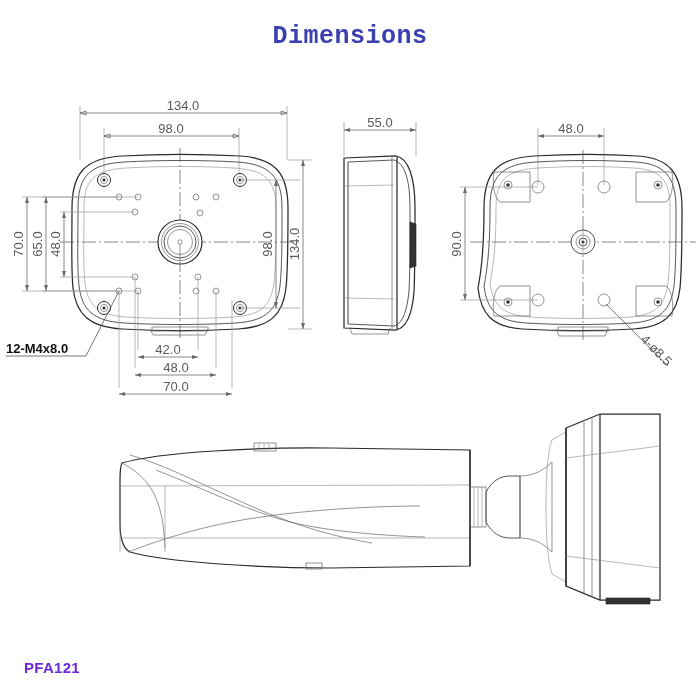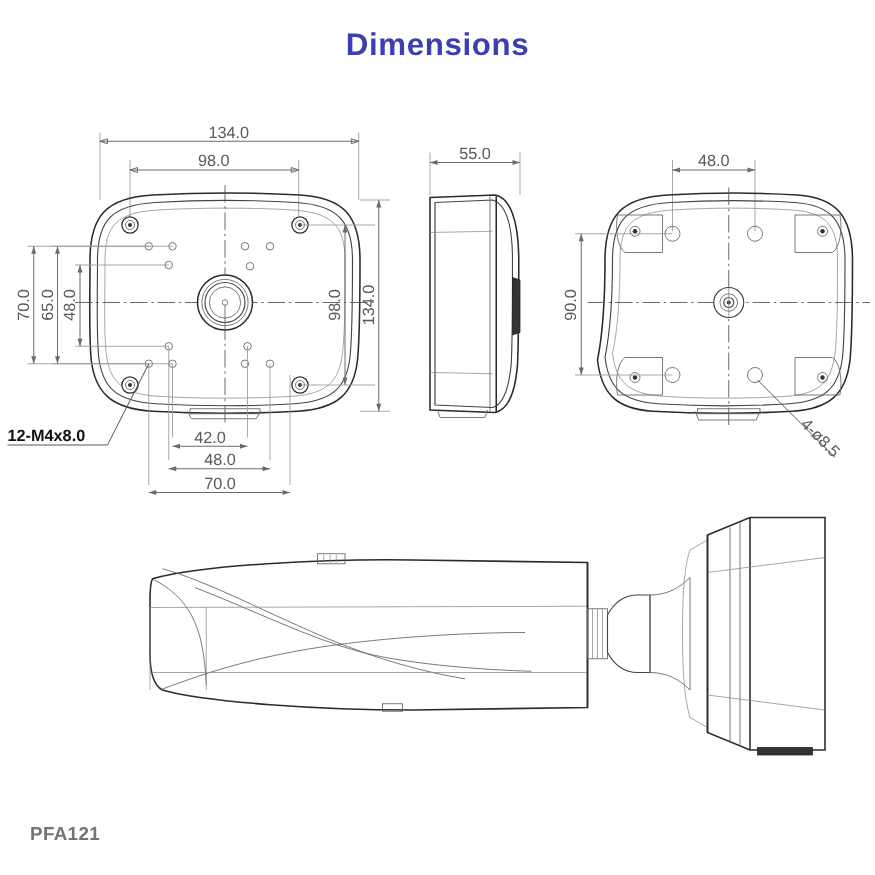--- a/index.html
+++ b/index.html
@@ -6,24 +6,25 @@
   body{
     width:700px;height:700px;background:#ffffff;
     font-family:"Liberation Sans",sans-serif;
     position:relative;overflow:hidden;
   }
   #sheet{position:absolute;left:0;top:0;width:700px;height:700px;}
   .title{
     position:absolute;left:0;top:22px;width:700px;text-align:center;
     font-size:25px;font-weight:bold;color:#3b3fb0;
     letter-spacing:0.5px;
+    font-family:Liberation Mono, monospace;
   }
   .model{
     position:absolute;left:24px;top:659px;
-    font-size:15px;font-weight:bold;color:#737373;
+    font-size:15px;font-weight:bold;color:#6d28d9;
     letter-spacing:0.3px;
   }
   svg{position:absolute;left:0;top:0;}
   text{font-family:"Liberation Sans",sans-serif;fill:#4a4a4a;}
   .dimtxt{font-size:13px;fill:#5a5a5a;}
   .calltxt{font-size:13px;font-weight:bold;fill:#111;}
   .dimline{stroke:#6b6b6b;stroke-width:0.8;fill:none;}
   .extline{stroke:#9a9a9a;stroke-width:0.7;fill:none;}
   .outline{stroke:#2b2b2b;stroke-width:1.25;fill:none;}
   .outline2{stroke:#444;stroke-width:0.9;fill:none;}

